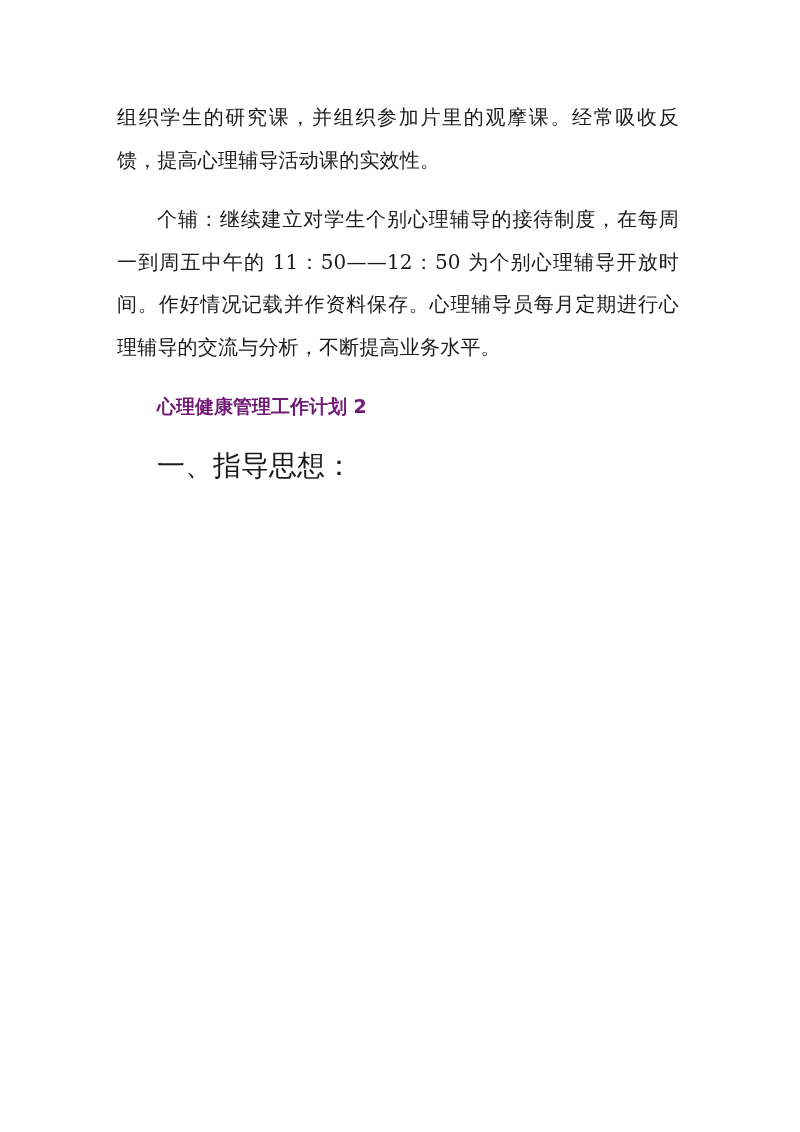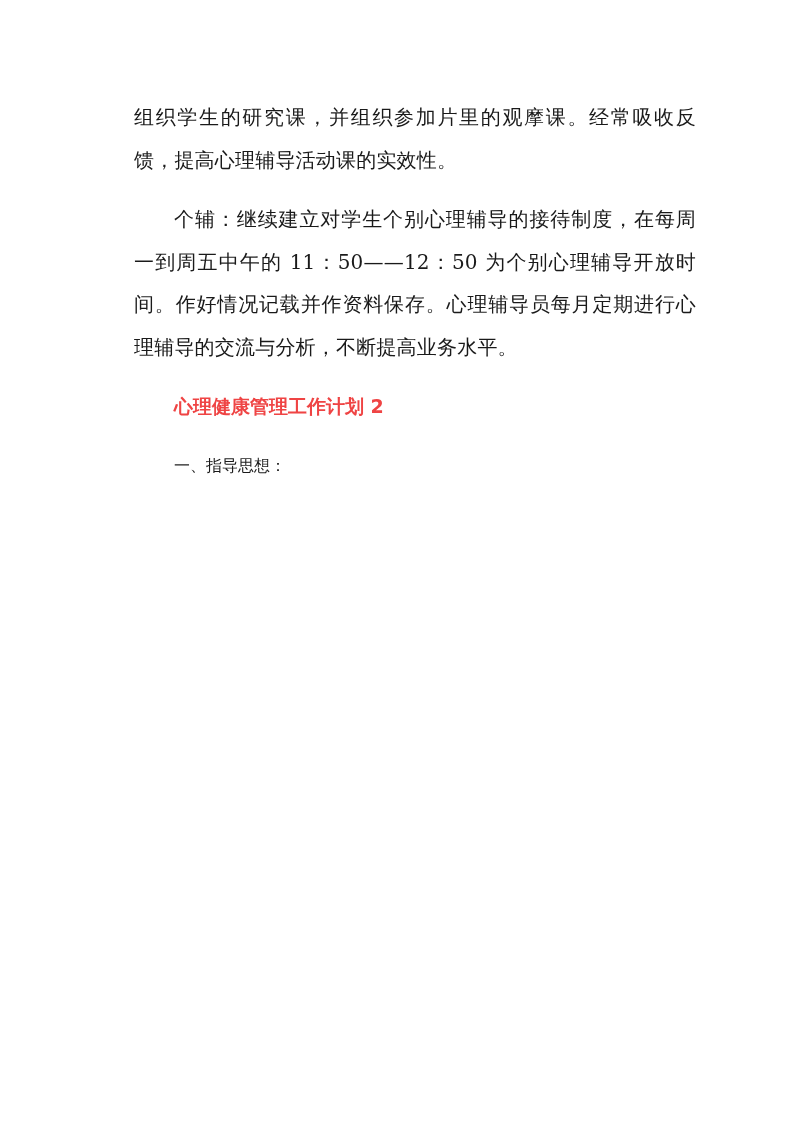--- a/index.html
+++ b/index.html
@@ -1,27 +1,27 @@
 <!DOCTYPE html>
 <html><head>
   <meta charset="utf-8">
   <style>
     html, body { margin: 0; padding: 0; background: #ffffff; }
     body { width: 800px; height: 1132px; position: relative; overflow: hidden;
            font-family: "DejaVu Serif", "Liberation Serif", serif; color: #1a1a1a; }
-    .page { position: absolute; left: 134px; top: 96px; width: 562px; }
+    .page { position: absolute; left: 117px; top: 96px; width: 562px; }
     .para { font-size: 20px; line-height: 42.5px; margin: 0 0 17px 0;
             text-align: justify; letter-spacing: 0.2px; }
     .para.indent { text-indent: 40px; }
     .heading { font-family: "DejaVu Sans", "Liberation Sans", sans-serif;
                font-weight: bold; font-size: 19px; line-height: 42px;
                margin: 4px 0 18px 40px; }
-    .sub { font-size: 16px; line-height: 42px; margin: 0 0 0 40px; }
+    .sub { font-size: 28px; line-height: 42px; margin: 0 0 0 40px; }
   </style>
 </head>
 <body style="color: rgb(26, 26, 26);">
 
 <div class="page">
   <p class="para">组织学生的研究课，并组织参加片里的观摩课。经常吸收反馈，提高心理辅导活动课的实效性。</p>
   <p class="para indent">个辅：继续建立对学生个别心理辅导的接待制度，在每周一到周五中午的 11：50——12：50 为个别心理辅导开放时间。作好情况记载并作资料保存。心理辅导员每月定期进行心理辅导的交流与分析，不断提高业务水平。</p>
-  <div class="heading" style="color: #ef4444;">心理健康管理工作计划 2</div>
+  <div class="heading" style="color: #701a75;">心理健康管理工作计划 2</div>
   <div class="sub">一、指导思想：</div>
 </div>
 
 </body></html>

